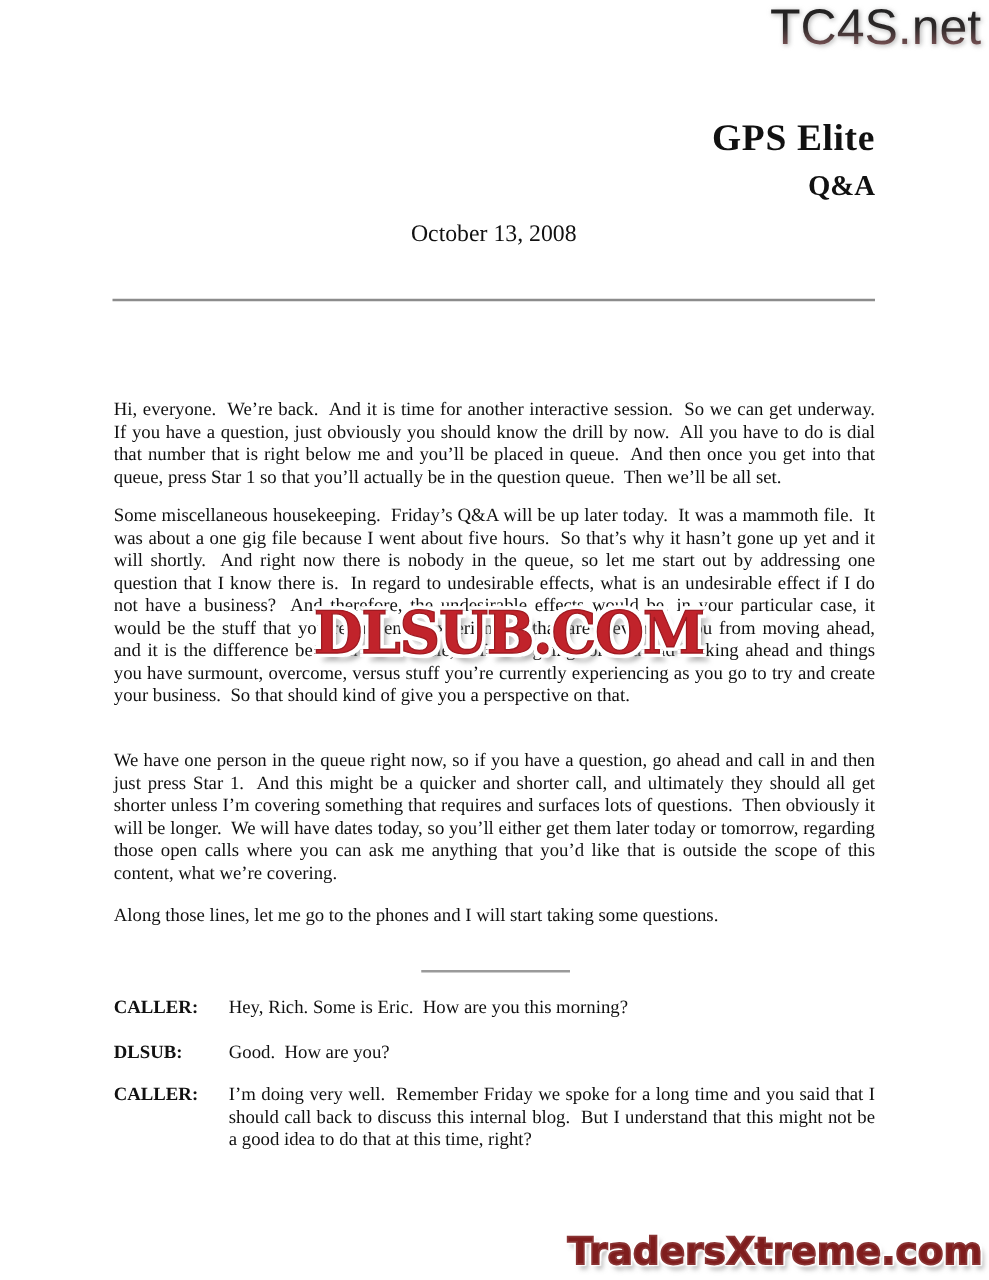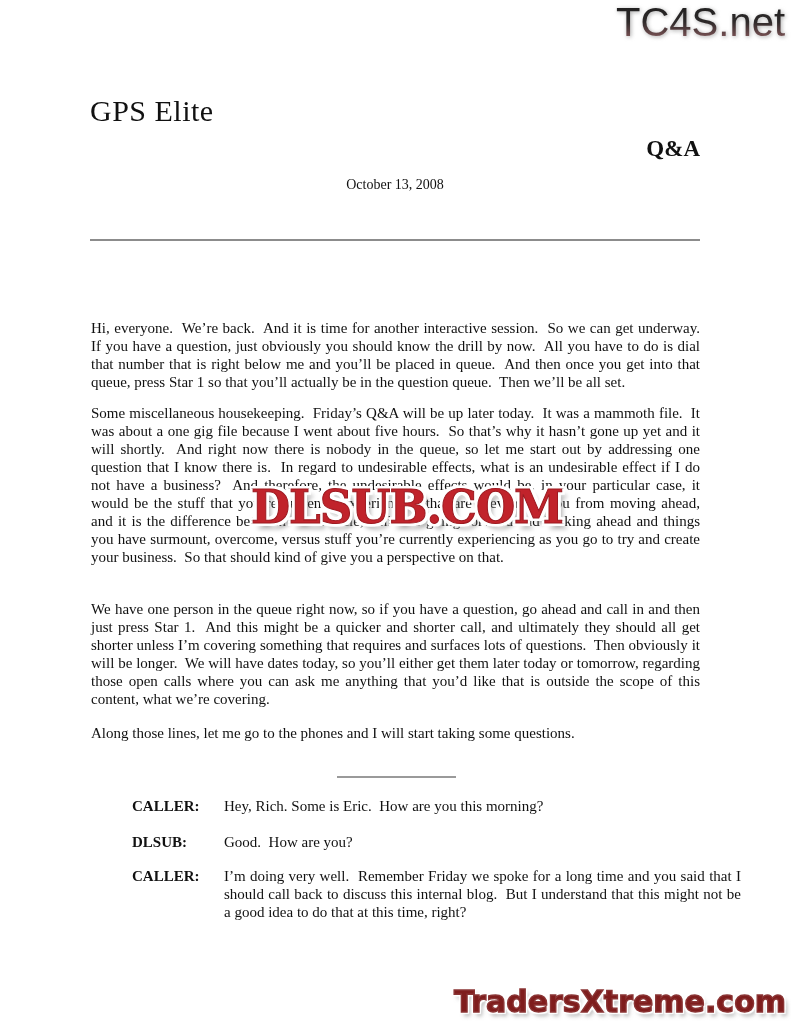--- a/index.html
+++ b/index.html
@@ -37,42 +37,42 @@
     position:absolute; right:5px; bottom:6px;
     font-family:"DejaVu Sans", sans-serif;
     font-weight:bold; font-size:30px; letter-spacing:0px; line-height:1.1;
     color:#7f1d1d;
     -webkit-text-stroke:1.4px #8a3434;
     text-shadow:
       -2px -2px 1px #ffffff, 2px -2px 1px #ffffff, -2px 2px 1px #ffffff, 2px 2px 1px #ffffff,
       0 0 5px #ffffff, 3px 4px 4px rgba(110,110,110,.55);
   }
   
-  .doc-title{position:absolute; left:90px; top:94px; width:610px; text-align:left;
-    font-weight:normal; font-size:30px; letter-spacing:.5px;}
+  .doc-title{position:absolute; left:90px; top:94px; width:610px; text-align:right;
+    font-weight:bold; font-size:30px; letter-spacing:.5px;}
   .doc-subtitle{position:absolute; left:90px; top:136px; width:610px; text-align:right;
     font-weight:bold; font-size:23px;}
   .doc-date{position:absolute; left:90px; top:177px; width:610px; text-align:center;
-    font-size:14px;}
+    font-size:19px;}
   .rule-full{position:absolute; left:90px; top:239px; width:610px; height:2px;
     background:#8c8c8c; border:none;}
   
   .para{
     position:absolute; left:91px; width:609px;
     font-size:15px; line-height:18px;
     text-align:justify; white-space:pre-wrap;
   }
   .p1{top:297px;margin-top:22px;} .p2{top:404px;} .p3{top:600px;} .p4{top:724px;}
   .rule-short{position:absolute; left:337px; top:776px; width:119px; height:2px;
     background:#9a9a9a; border:none;}
   
   .dlg{
     position:absolute; left:91px; width:609px;
     display:flex; align-items:flex-start;
-    font-size:15px; line-height:18px;margin-left:41px;
+    font-size:15px; line-height:18px;
   }
   .d1{top:797px;} .d2{top:833px;} .d3{top:867px;}
   .speaker{width:92px; flex:0 0 92px; font-weight:bold; white-space:nowrap;}
   .speech{width:517px; text-align:justify; white-space:pre-wrap;}
 </style>
 </head>
 <body>
 
 <div class="page">
 

